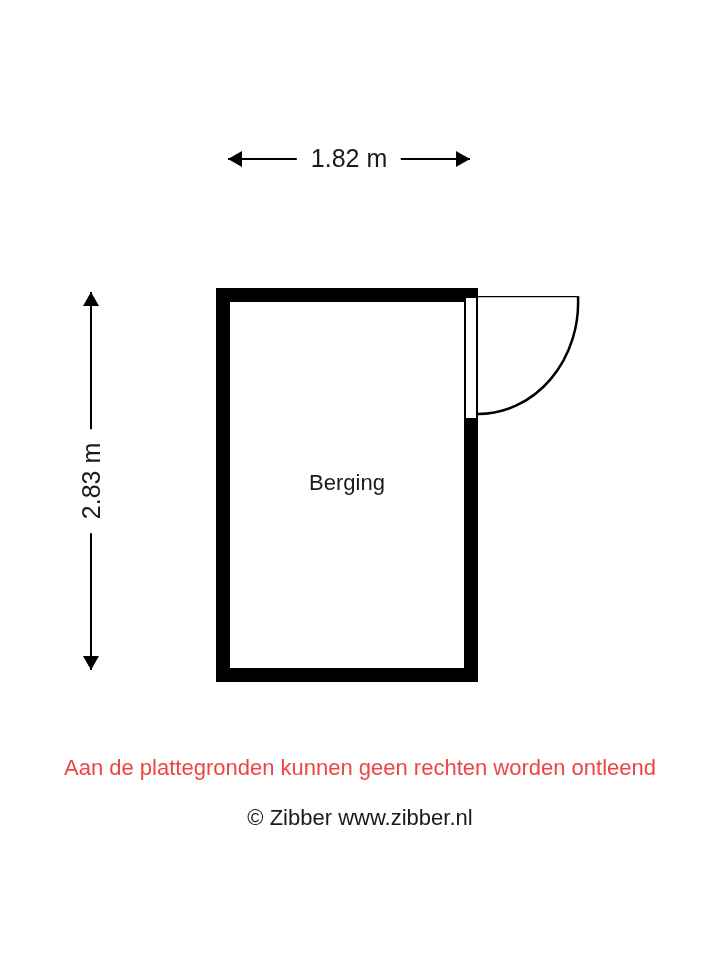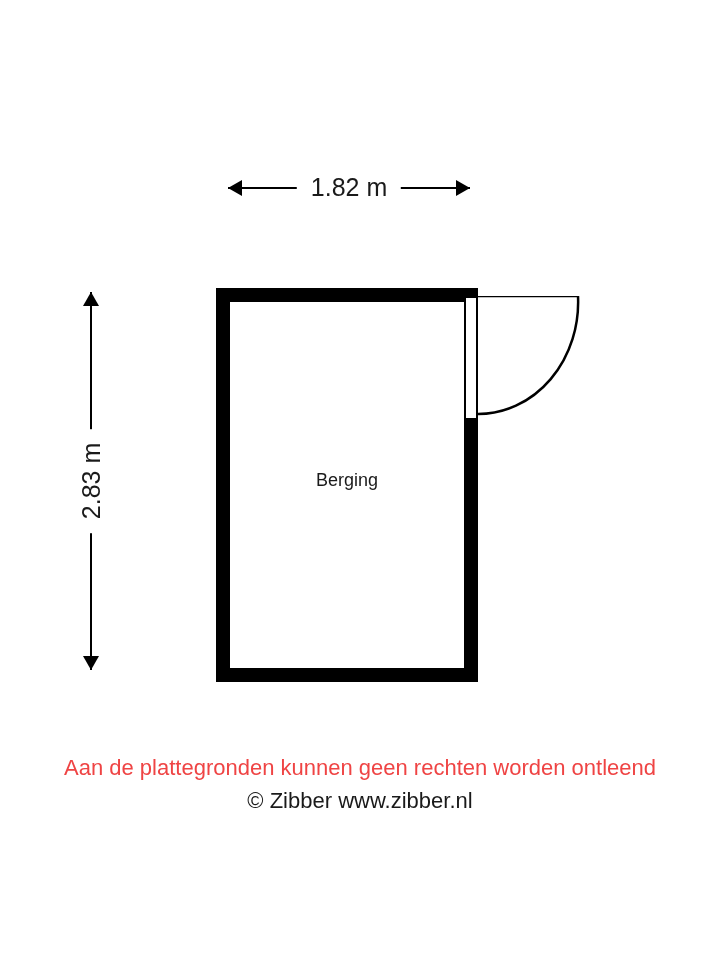--- a/index.html
+++ b/index.html
@@ -24,21 +24,20 @@
     height: 960px;
   }
 
   
   .dim-h {
     position: absolute;
     left: 228px;
     top: 140px;
     width: 242px;
     height: 40px;
-    margin-top: 29px;
   }
   .dim-h .line {
     position: absolute;
     left: 0;
     top: 18px;
     width: 242px;
     height: 2px;
     background: #000;
   }
   .dim-h .arrow-left,
@@ -129,21 +128,21 @@
     border: 14px solid #000000;
     background: #ffffff;
     box-sizing: border-box;
   }
   .room .room-label {
     position: absolute;
     left: 0;
     right: 0;
     top: 182px;
     text-align: center;
-    font-size: 18px;
+    font-size: 22px;
     color: #1a1a1a;
   }
 
   
   .door-opening {
     position: absolute;
     left: 248px;
     top: 8px;
     width: 14px;
     height: 124px;
@@ -188,21 +187,21 @@
   }
   .footer .line1 {
     font-size: 22px;
     line-height: 32px;
     color: #ef4444;
   }
   .footer .line2 {
     font-size: 22px;
     line-height: 32px;
     color: #1a1a1a;
-    margin-top: 1px;
+    margin-top: 18px;
   }
 </style>
 </head>
 <body>
 
 <div id="floorplan">
 
   <div class="dim-h">
     <div class="line"></div>
     <div class="arrow-left"></div>

